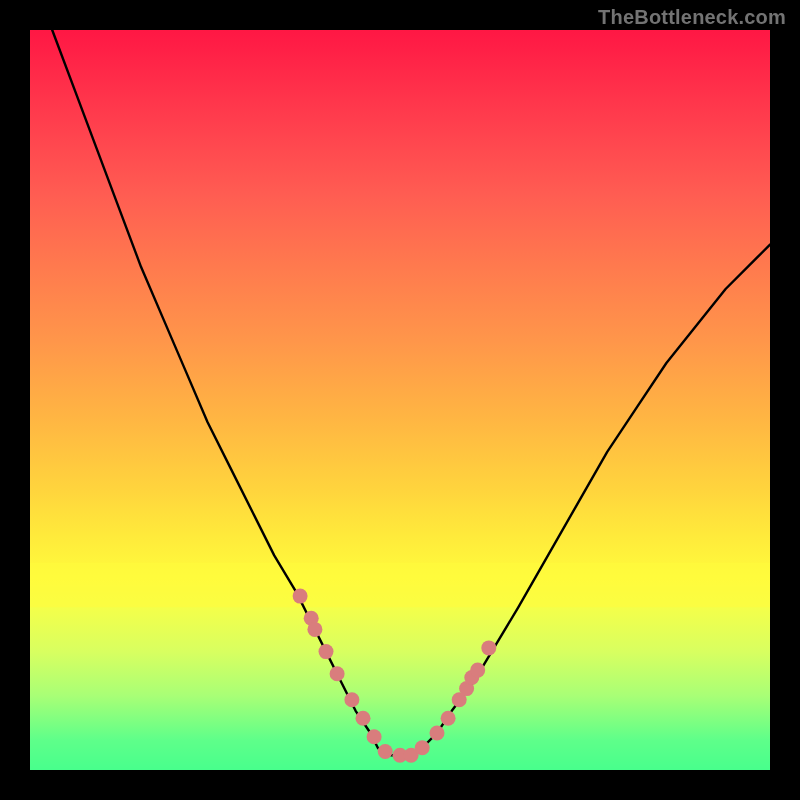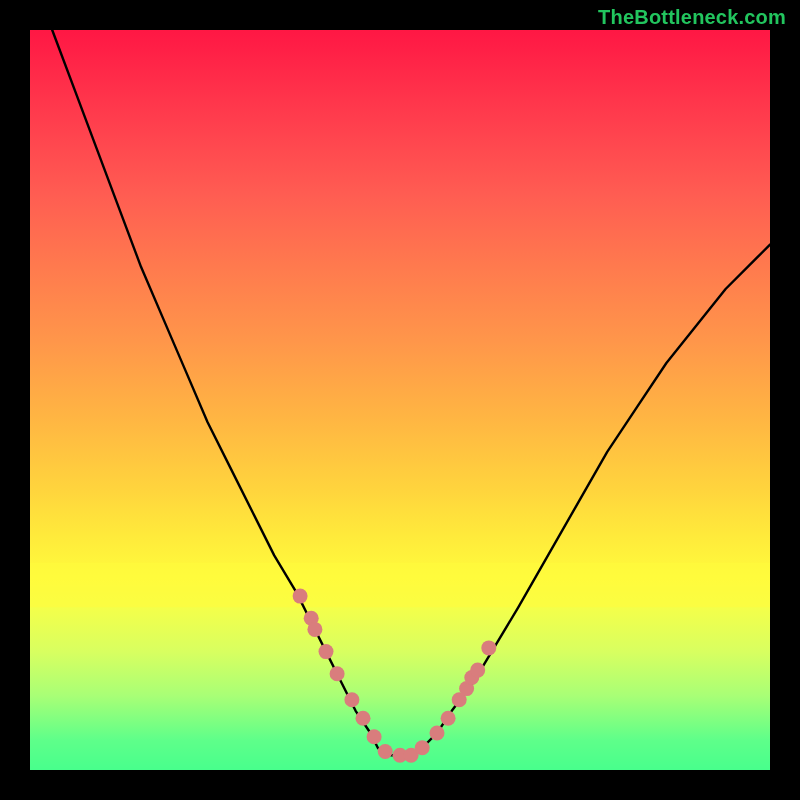--- a/index.html
+++ b/index.html
@@ -40,21 +40,21 @@
       #5eff8a 96%,
       #2dff8f 100%);
   }
   .watermark {
     position: absolute;
     top: 6px;
     right: 14px;
     font-family: Arial, Helvetica, sans-serif;
     font-size: 20px;
     font-weight: 600;
-    color: #22c55e;
+    color: #737373;
     letter-spacing: 0.2px;
   }
   svg.overlay {
     position: absolute;
     top: 30px;
     left: 30px;
     width: 740px;
     height: 740px;
     overflow: visible;
   }

